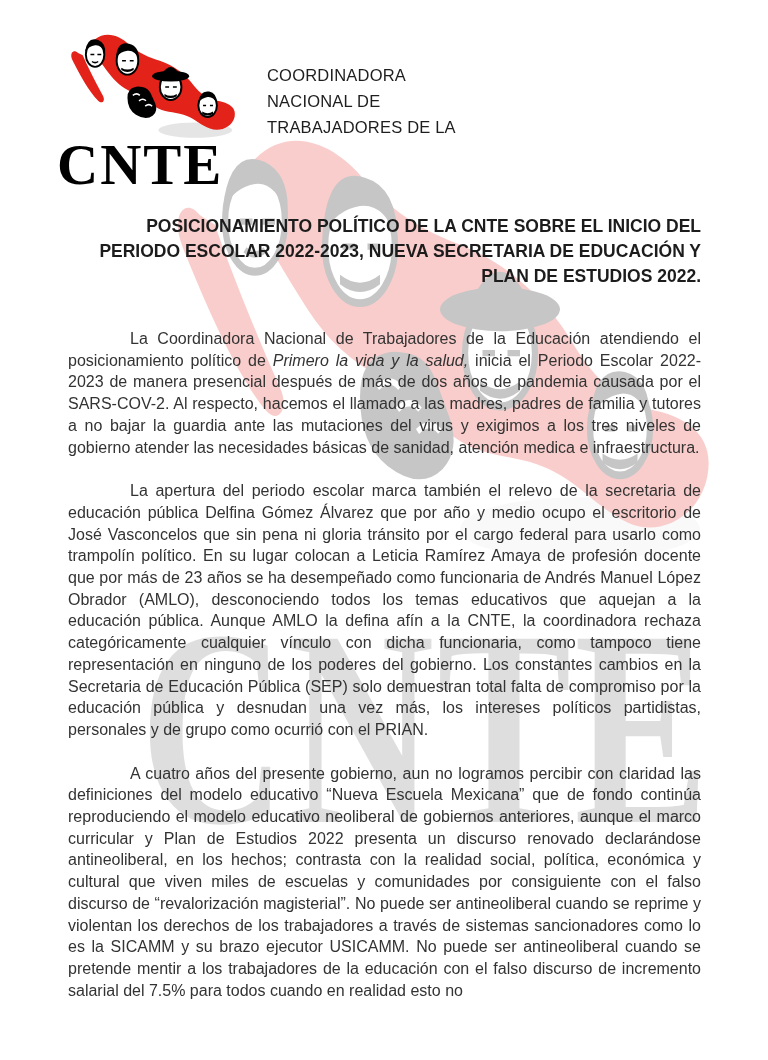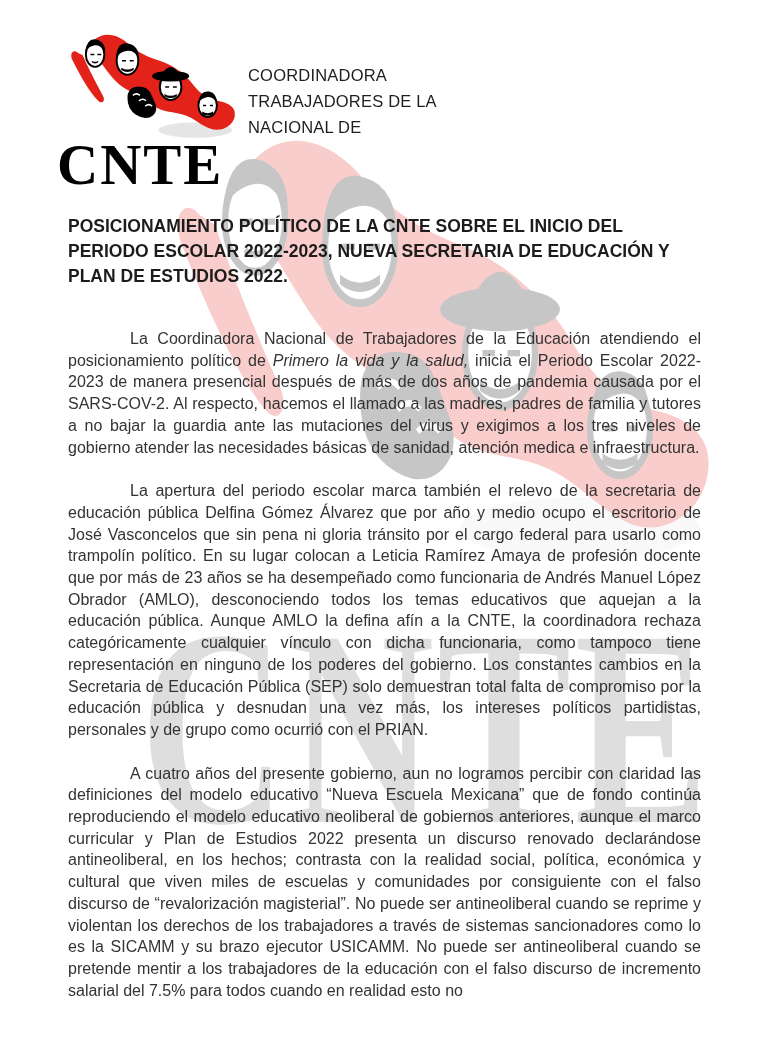--- a/index.html
+++ b/index.html
@@ -25,27 +25,27 @@
   
   .letterhead { position:absolute; left:55px; top:22px; display:flex; z-index:2; }
   .logo { width:190px; }
   .logo-map { width:185px; height:116px; display:block; }
   .logo-acronym {
     font-family:"Liberation Serif", serif; font-weight:bold;
     font-size:57px; line-height:1; letter-spacing:2px; color:#000;
     margin-top:-2px; margin-left:2px;
   }
   .org-name {
-    margin-left:3px; margin-top:40px;
+    margin-left:22px; margin-top:40px;
     font-size:16.5px; line-height:26px; color:#1e1e1e; letter-spacing:0.2px;
   }
   
   .doc-title {
     position:absolute; left:68px; top:214px; width:633px; z-index:2;
-    text-align:left; font-size:17.5px; line-height:25px;
+    text-align:right; font-size:17.5px; line-height:25px;
     font-weight:bold; color:#1c1c1c;
   }
   .doc-body { position:absolute; left:68px; top:328px; width:633px; z-index:2; }
   .para {
     text-align:justify; text-indent:62px;
     font-size:16px; line-height:21.7px; color:#333;
     margin-bottom:22px;
   }
   .para i { font-style:italic; }
 </style>
@@ -111,22 +111,22 @@
               <path fill="#000" d="M191,116 Q198,120 205,116 L205,119 Q198,123 191,119 Z"></path>
             </g>
           </g>
         </defs>
         <use href="#cnte-map-art"></use>
       </svg>
       <div class="logo-acronym">CNTE</div>
     </div>
     <div class="org-name">
       <div>COORDINADORA</div>
+      <div>NACIONAL DE</div>
       <div>TRABAJADORES DE LA</div>
-      <div>NACIONAL DE</div>
     </div>
   </header>
 
   <h1 class="doc-title">POSICIONAMIENTO POLÍTICO DE LA CNTE SOBRE EL INICIO DEL PERIODO ESCOLAR 2022-2023, NUEVA SECRETARIA DE EDUCACIÓN Y PLAN DE ESTUDIOS 2022.</h1>
 
   <main class="doc-body" id="paragraphs">
       <p class="para"><span>La Coordinadora Nacional de Trabajadores de la Educación atendiendo el posicionamiento político de </span><i>Primero la vida y la salud,</i><span> inicia el Periodo Escolar 2022-2023 de manera presencial después de más de dos años de pandemia causada por el SARS-COV-2. Al respecto, hacemos el llamado a las madres, padres de familia y tutores a no bajar la guardia ante las mutaciones del virus y exigimos a los tres niveles de gobierno atender las necesidades básicas de sanidad, atención medica e infraestructura.</span></p>
       <p class="para"><span>La apertura del periodo escolar marca también el relevo de la secretaria de educación pública Delfina Gómez Álvarez que por año y medio ocupo el escritorio de José Vasconcelos que sin pena ni gloria tránsito por el cargo federal para usarlo como trampolín político. En su lugar colocan a Leticia Ramírez Amaya de profesión docente que por más de 23 años se ha desempeñado como funcionaria de Andrés Manuel López Obrador (AMLO), desconociendo todos los temas educativos que aquejan a la educación pública. Aunque AMLO la defina afín a la CNTE, la coordinadora rechaza categóricamente cualquier vínculo con dicha funcionaria, como tampoco tiene representación en ninguno de los poderes del gobierno. Los constantes cambios en la Secretaria de Educación Pública (SEP) solo demuestran total falta de compromiso por la educación pública y desnudan una vez más, los intereses políticos partidistas, personales y de grupo como ocurrió con el PRIAN.</span></p>
       <p class="para"><span>A cuatro años del presente gobierno, aun no logramos percibir con claridad las definiciones del modelo educativo “Nueva Escuela Mexicana” que de fondo continúa reproduciendo el modelo educativo neoliberal de gobiernos anteriores, aunque el marco curricular y Plan de Estudios 2022 presenta un discurso renovado declarándose antineoliberal, en los hechos; contrasta con la realidad social, política, económica y cultural que viven miles de escuelas y comunidades por consiguiente con el falso discurso de “revalorización magisterial”. No puede ser antineoliberal cuando se reprime y violentan los derechos de los trabajadores a través de sistemas sancionadores como lo es la SICAMM y su brazo ejecutor USICAMM. No puede ser antineoliberal cuando se pretende mentir a los trabajadores de la educación con el falso discurso de incremento salarial del 7.5% para todos cuando en realidad esto no</span></p>
     </main>

